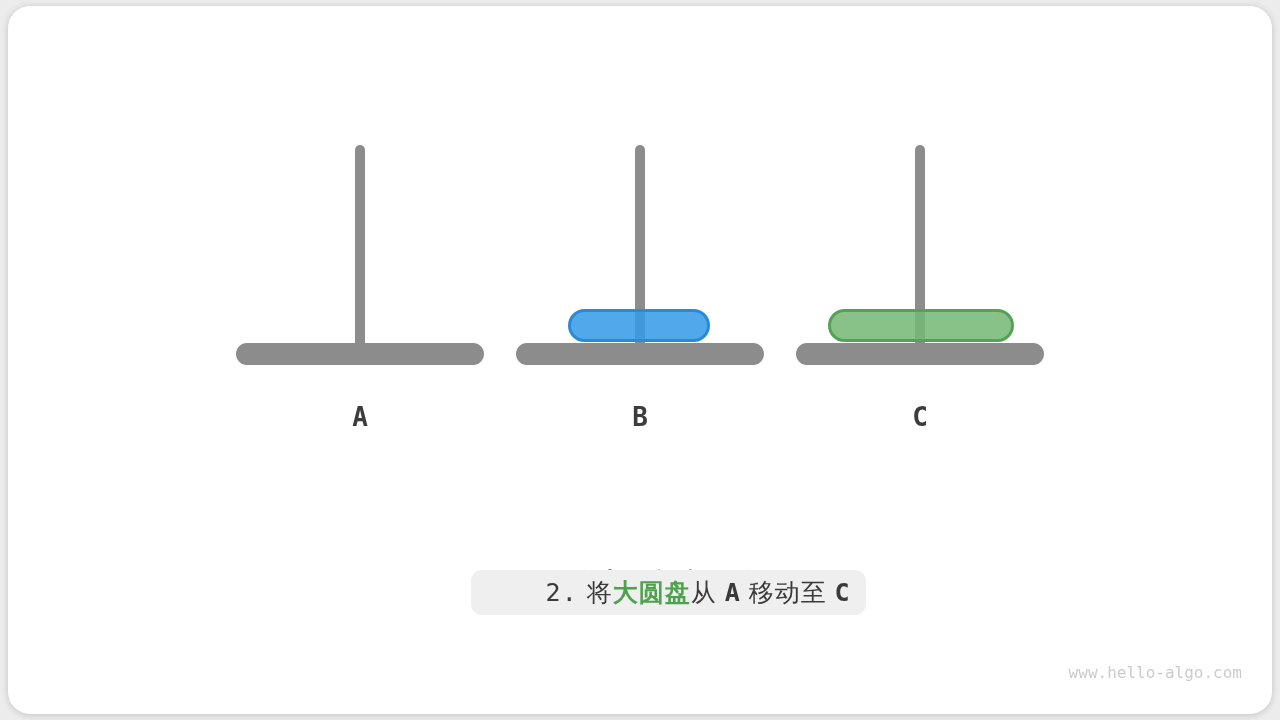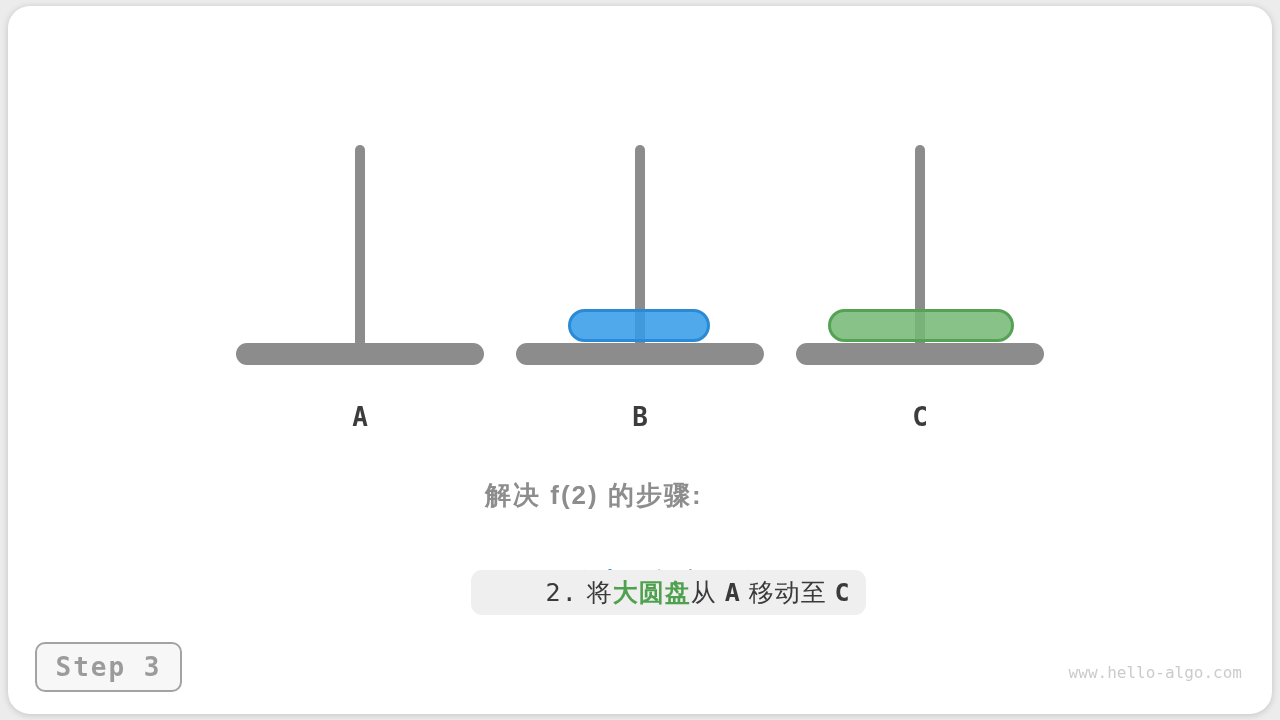--- a/index.html
+++ b/index.html
@@ -159,30 +159,28 @@
     <div class="base" style="left:508px"></div>
     <div class="peg-label" style="left:612px">B</div>
 
     <div class="pole" style="left:907px"></div>
     <div class="base" style="left:788px"></div>
     <div class="peg-label" style="left:892px">C</div>
 
     <div class="disk" style="left: 560px; width: 142px; background: rgba(53, 156, 232, 0.87); border-color: rgb(42, 138, 214);"></div>
     <div class="disk" style="left: 820px; width: 186px; background: rgba(120, 185, 120, 0.87); border-color: rgb(84, 162, 84);"></div>
 
-    <div class="steps-title">解决 f(2) 的步骤:</div>
 
     <div class="step-line step-1">
       <span class="num">1.</span><span class="cjk">将</span><span class="disk-word" style="color: rgb(51, 153, 224);">小圆盘</span><span class="cjk">从 </span><span class="latin">A</span><span class="cjk"> 移动至 </span><span class="latin">B</span>
     </div>
 
     <div class="step-2-box">
       <div class="step-line" style="position:static">
         <span class="num">2.</span><span class="cjk">将</span><span class="disk-word" style="color: rgb(79, 161, 79);">大圆盘</span><span class="cjk">从 </span><span class="latin">A</span><span class="cjk"> 移动至 </span><span class="latin">C</span>
       </div>
     </div>
 
-    <div class="step-badge">Step 3</div>
 
     <div class="watermark">www.hello-algo.com</div>
 
   </div>
 </div>
 
 </body></html>

